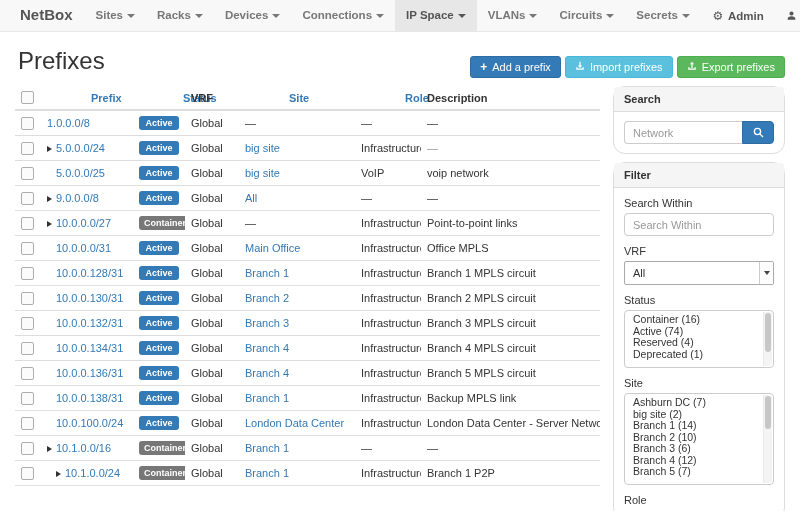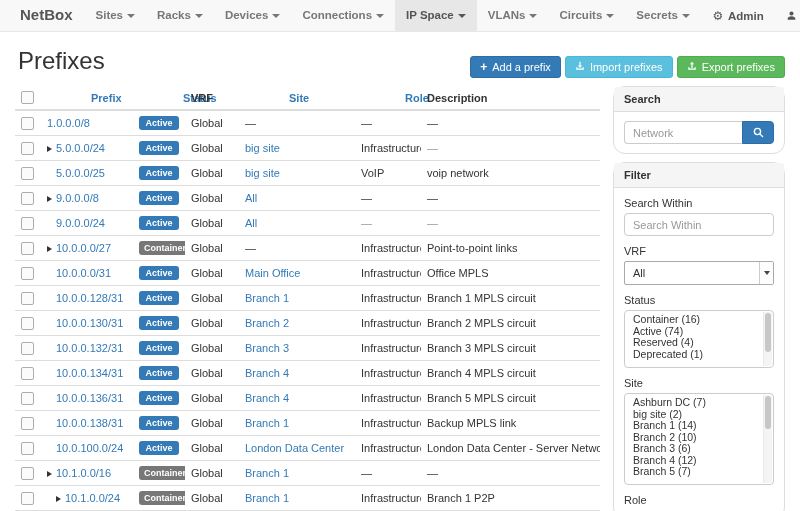--- a/index.html
+++ b/index.html
@@ -188,31 +188,20 @@
               <td><span class="badge" style="background: rgb(51, 122, 183);">Active</span></td>
               <td><span>Global</span></td>
               <td><a href="#">All</a></td>
               <td><span>—</span></td>
               <td><span>—</span></td>
             </tr>
             <tr>
               <td>
                 <div class="cb"></div>
               </td>
-              <td style="padding-left: 15px;"><a href="#">9.0.0.0/24</a></td>
-              <td><span class="badge" style="background: rgb(51, 122, 183);">Active</span></td>
-              <td><span>Global</span></td>
-              <td><a href="#">All</a></td>
-              <td><span class="muted">—</span></td>
-              <td><span class="muted">—</span></td>
-            </tr>
-            <tr>
-              <td>
-                <div class="cb"></div>
-              </td>
               <td style="padding-left: 6px;"><span class="tri"></span><a href="#">10.0.0.0/27</a></td>
               <td><span class="badge" style="background: rgb(119, 119, 119);">Container</span></td>
               <td><span>Global</span></td>
               <td><span>—</span></td>
               <td><span>Infrastructure</span></td>
               <td><span>Point-to-point links</span></td>
             </tr>
             <tr>
               <td>
                 <div class="cb"></div>

